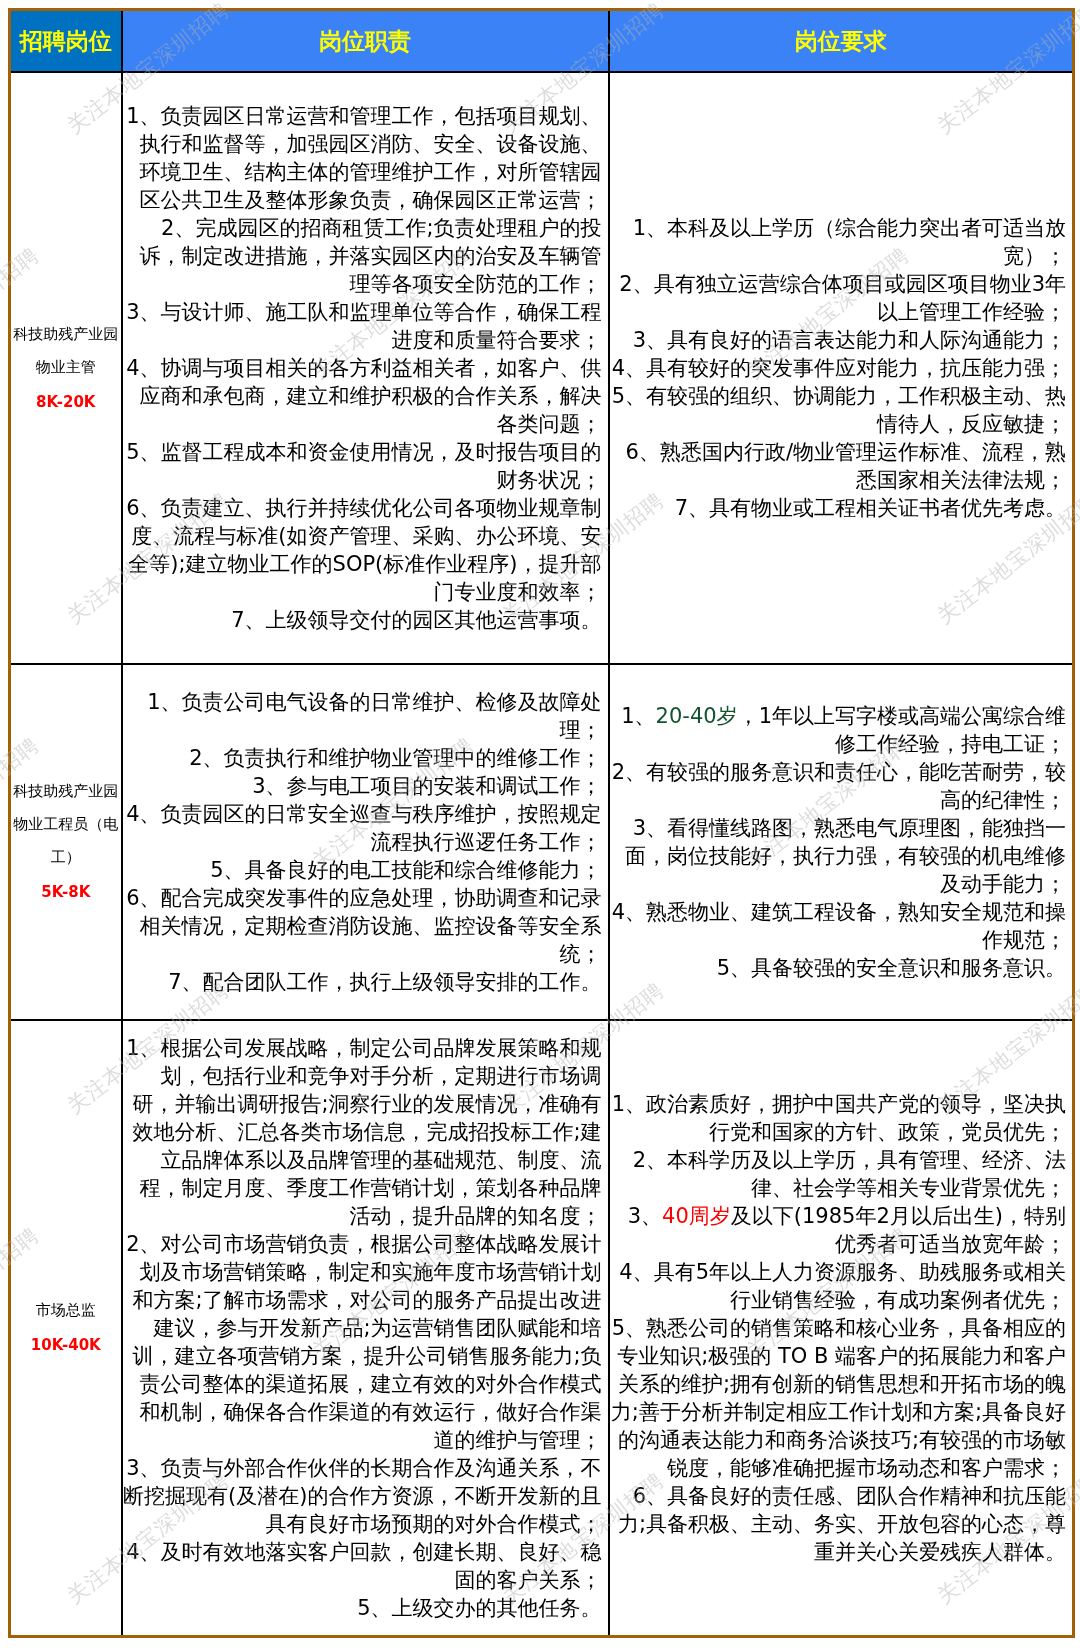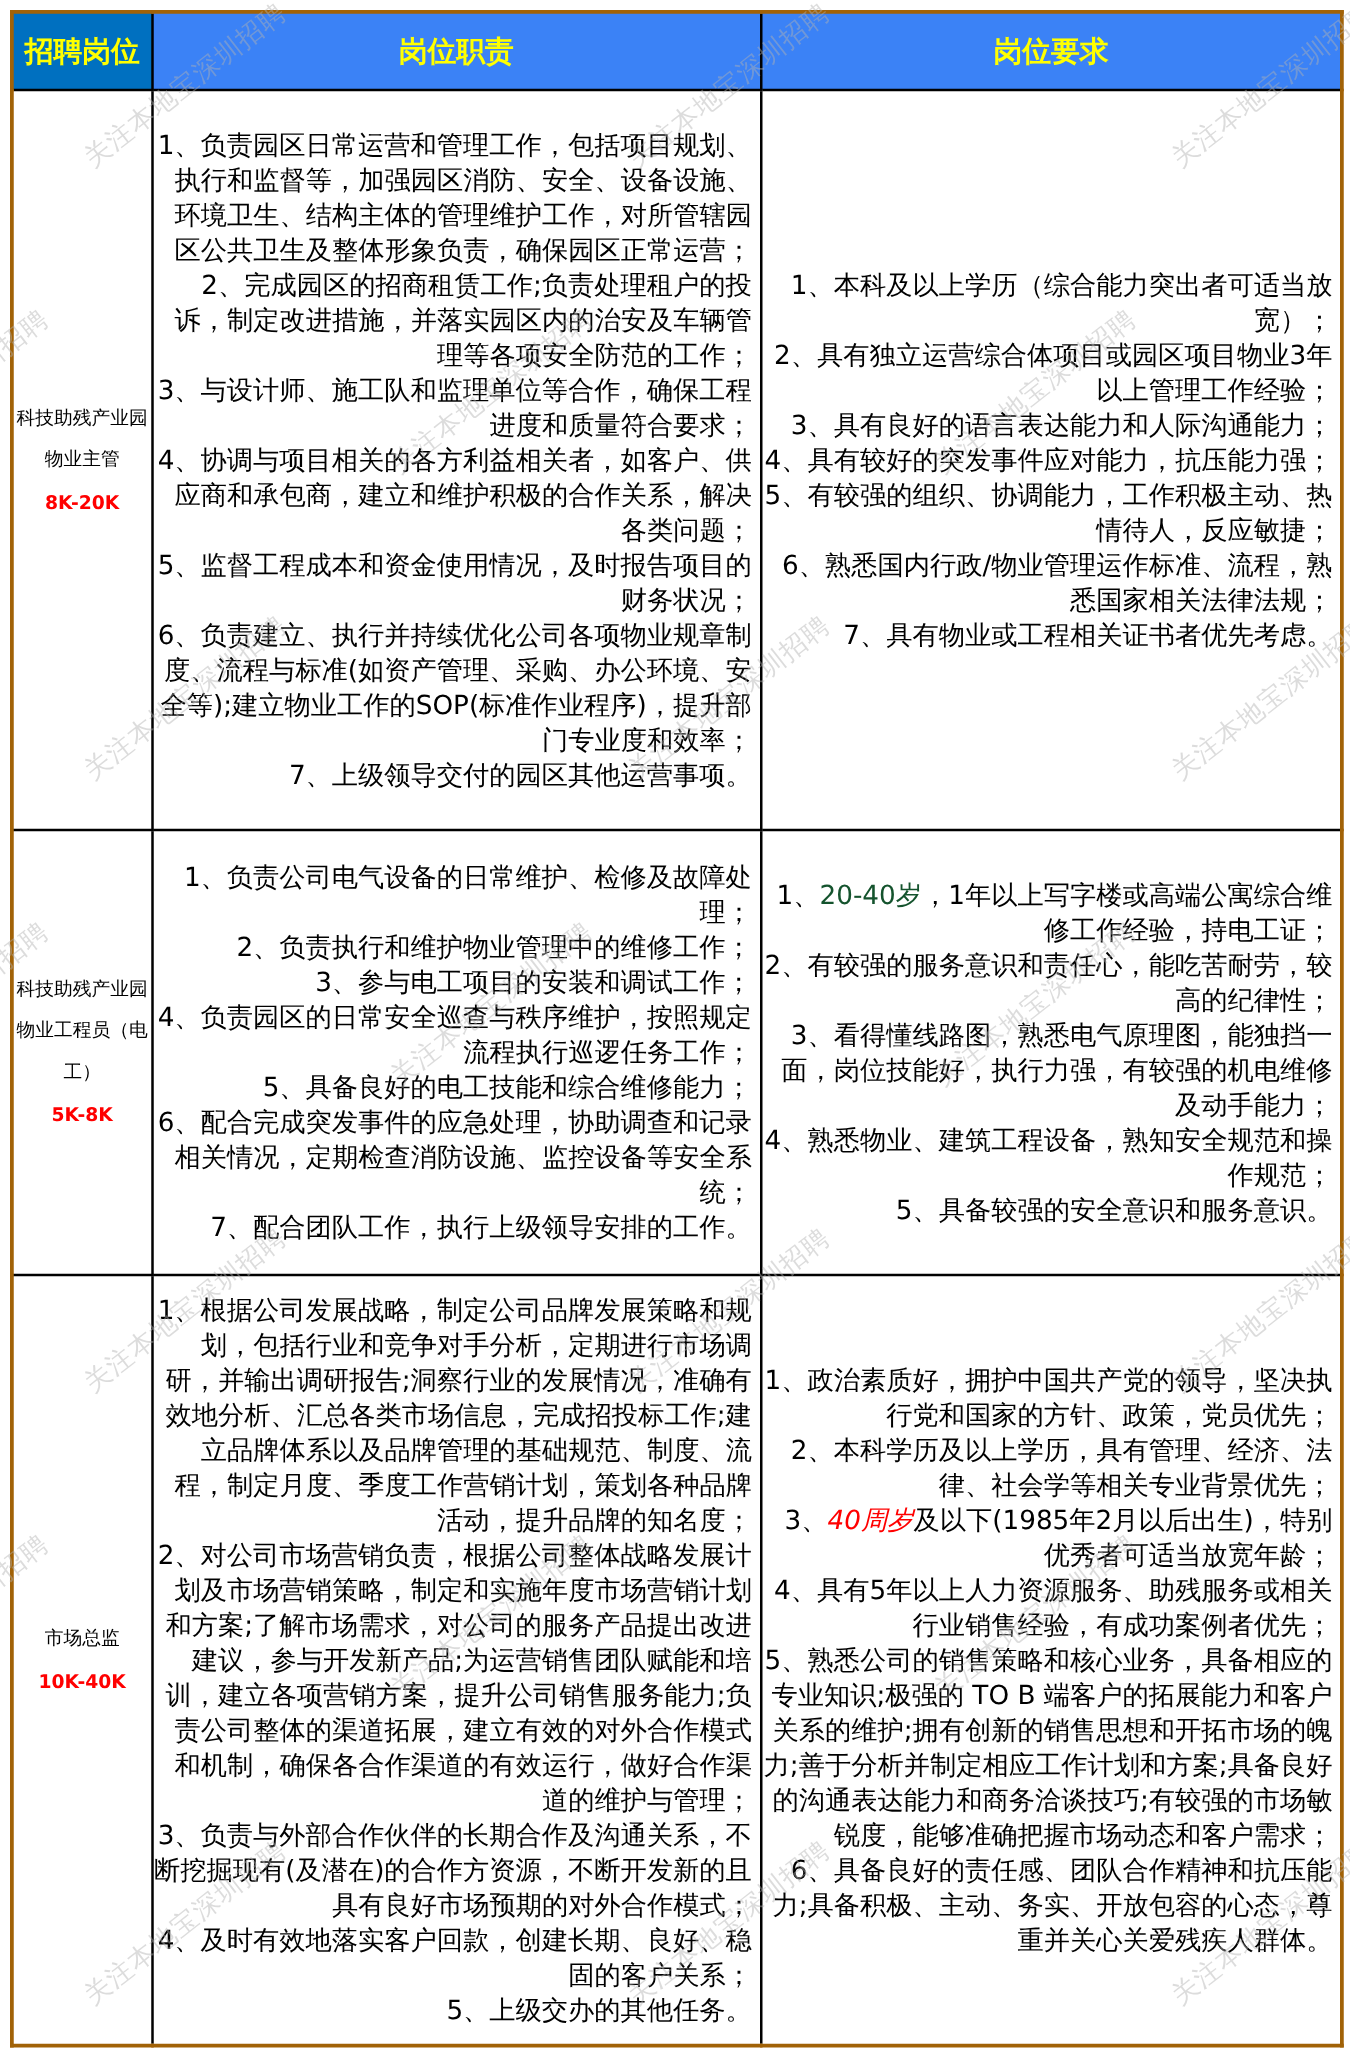--- a/index.html
+++ b/index.html
@@ -116,19 +116,19 @@
           <div>市场总监</div>
           <div class="salary" style="color: rgb(255, 0, 0);">10K-40K</div>
         </td>
         <td class="txt"><span>1、根据公司发展战略，制定公司品牌发展策略和规划，包括行业和竞争对手分析，定期进行市场调研，并输出调研报告;洞察行业的发展情况，准确有效地分析、汇总各类市场信息，完成招投标工作;建立品牌体系以及品牌管理的基础规范、制度、流程，制定月度、季度工作营销计划，策划各种品牌活动，提升品牌的知名度；
 2、对公司市场营销负责，根据公司整体战略发展计划及市场营销策略，制定和实施年度市场营销计划和方案;了解市场需求，对公司的服务产品提出改进建议，参与开发新产品;为运营销售团队赋能和培训，建立各项营销方案，提升公司销售服务能力;负责公司整体的渠道拓展，建立有效的对外合作模式和机制，确保各合作渠道的有效运行，做好合作渠道的维护与管理；
 3、负责与外部合作伙伴的长期合作及沟通关系，不断挖掘现有(及潜在)的合作方资源，不断开发新的且具有良好市场预期的对外合作模式；
 4、及时有效地落实客户回款，创建长期、良好、稳固的客户关系；
 5、上级交办的其他任务。</span></td>
         <td class="txt"><span>1、政治素质好，拥护中国共产党的领导，坚决执行党和国家的方针、政策，党员优先；
 2、本科学历及以上学历，具有管理、经济、法律、社会学等相关专业背景优先；
-3、</span><span style="color: rgb(255, 0, 0); font-style: italic;">40周岁</span><span>及以下(1985年2月以后出生)，特别优秀者可适当放宽年龄；
+3、</span><span style="color: rgb(255, 0, 0);">40周岁</span><span>及以下(1985年2月以后出生)，特别优秀者可适当放宽年龄；
 4、具有5年以上人力资源服务、助残服务或相关行业销售经验，有成功案例者优先；
 5、熟悉公司的销售策略和核心业务，具备相应的专业知识;极强的 TO B 端客户的拓展能力和客户关系的维护;拥有创新的销售思想和开拓市场的魄力;善于分析并制定相应工作计划和方案;具备良好的沟通表达能力和商务洽谈技巧;有较强的市场敏锐度，能够准确把握市场动态和客户需求；
 6、具备良好的责任感、团队合作精神和抗压能力;具备积极、主动、务实、开放包容的心态，尊重并关心关爱残疾人群体。</span></td>
       </tr>
     </tbody>
 </table>
 
 </body></html>

